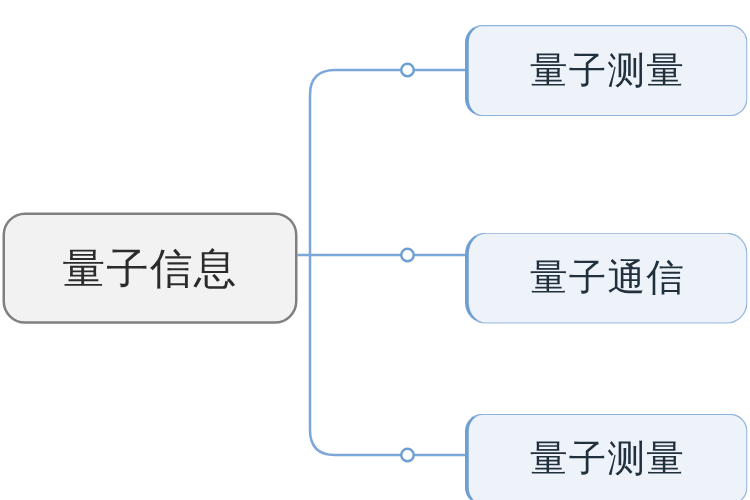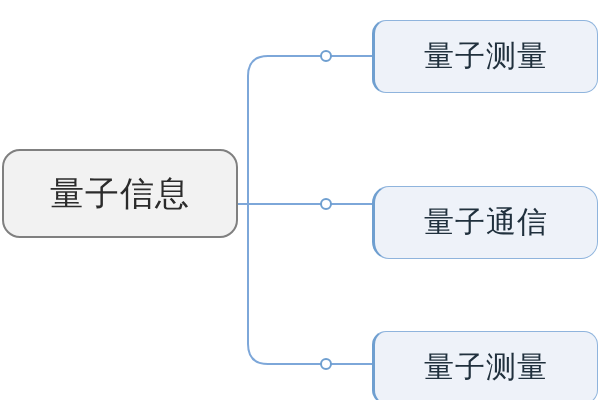--- a/index.html
+++ b/index.html
@@ -28,21 +28,21 @@
     position: absolute;
     box-sizing: border-box;
     display: flex;
     align-items: center;
     justify-content: center;
     text-align: center;
     white-space: nowrap;
   }
   .root-node {
     left: 2px;
-    top: 149px;
+    top: 170px;
     width: 236px;
     height: 89px;
     background: #f2f2f2;
     border: 2px solid #808080;
     border-radius: 18px;
     font-size: 34px;
     color: #2b2b2b;
     letter-spacing: 1px;
   }
   .child-node {

